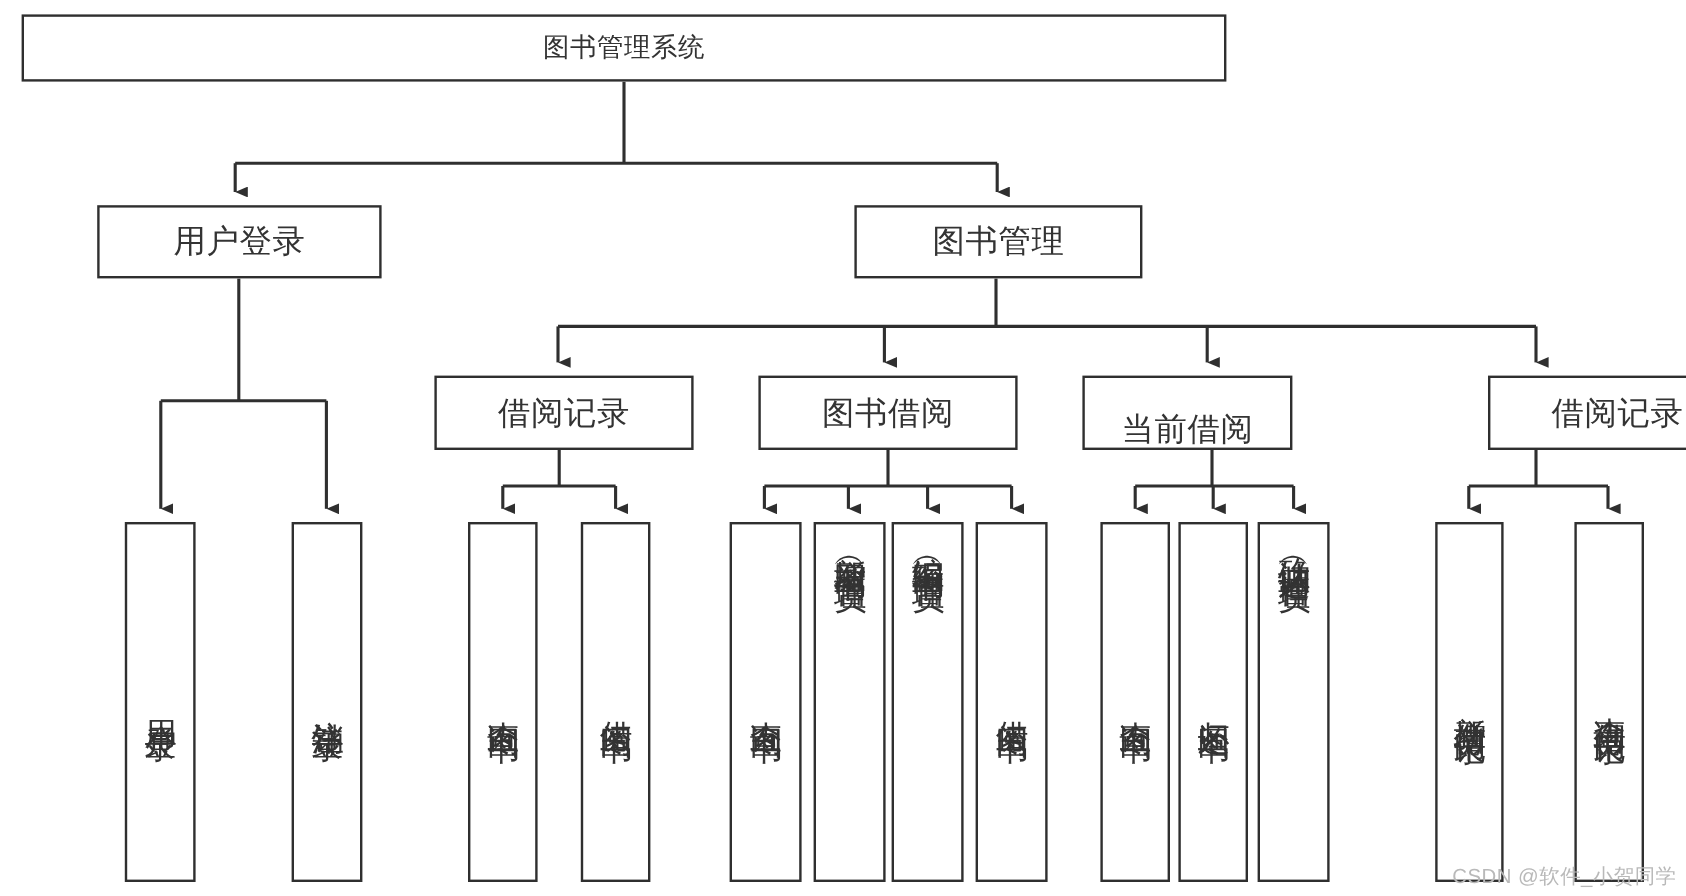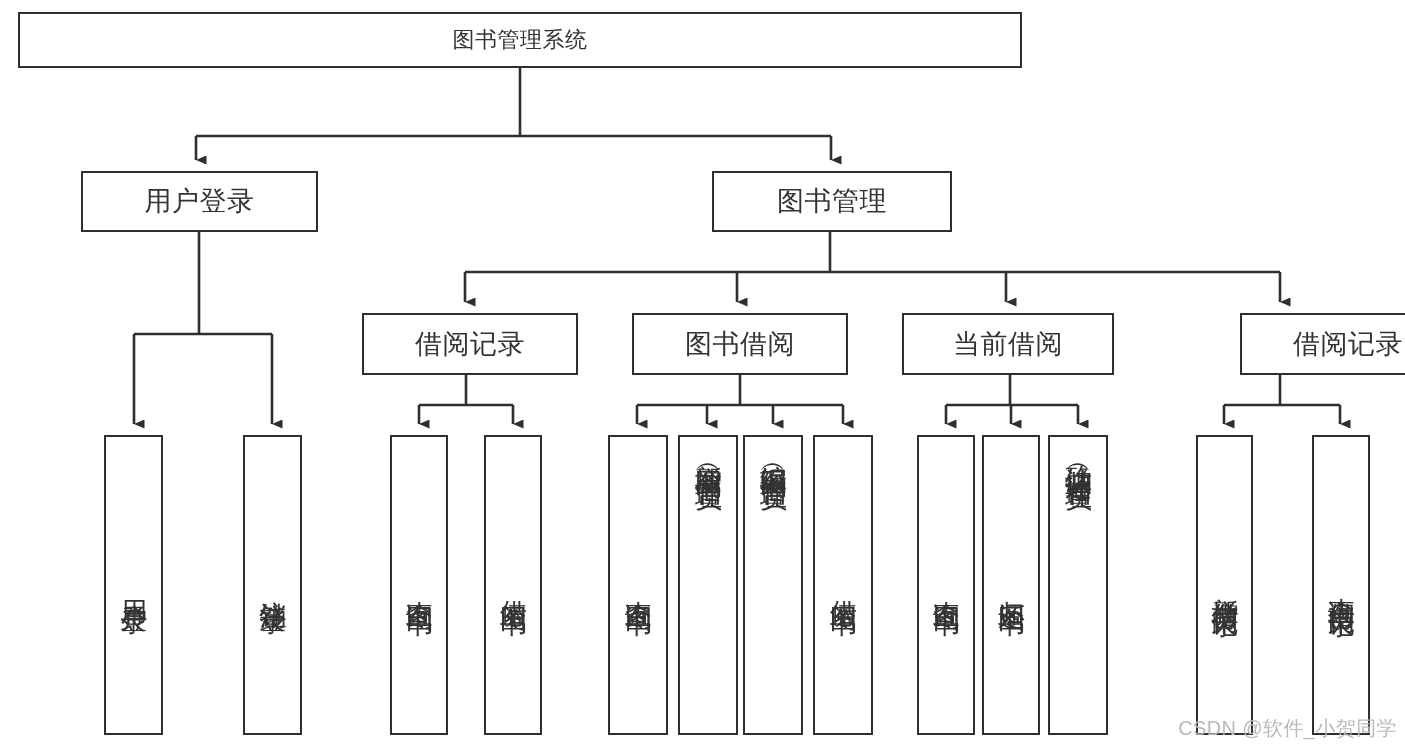--- a/index.html
+++ b/index.html
@@ -54,21 +54,21 @@
   }
   .node-box.vertical.centered {
     align-items: center;
     padding-top: 0;
   }
   .node-box.root .node-label { font-size: 22px; }
   #watermark {
     position: absolute;
     right: 8px;
     bottom: 5px;
-    font-size: 20px;
+    font-size: 17px;
     color: #b9b9b9;
     white-space: nowrap;
     letter-spacing: 0.4px;
   }
 </style>
 </head>
 <body>
 
 <div id="canvas">
 
@@ -136,21 +136,21 @@
   <div class="node-box" style="left:712px; top:171px; width:240px; height:61px;">
     <span class="node-label">图书管理</span>
   </div>
 
   <div class="node-box" style="left:362px; top:313px; width:216px; height:62px;">
     <span class="node-label">借阅记录</span>
   </div>
   <div class="node-box" style="left:632px; top:313px; width:216px; height:62px;">
     <span class="node-label">图书借阅</span>
   </div>
-  <div class="node-box" style="left:902px; top:313px; width:212px; height:62px;">
+  <div class="node-box" style="left:902px; top:313px; width:175px; height:62px;align-items:flex-end;">
     <span class="node-label">当前借阅</span>
   </div>
   <div class="node-box" style="left:1240px; top:313px; width:216px; height:62px;">
     <span class="node-label">借阅记录</span>
   </div>
 
   <div class="node-box vertical centered" style="left:104px; top:435px; width:59px; height:300px;">
     <span class="node-label">用户登录</span>
   </div>
   <div class="node-box vertical centered" style="left:243px; top:435px; width:59px; height:300px;">

